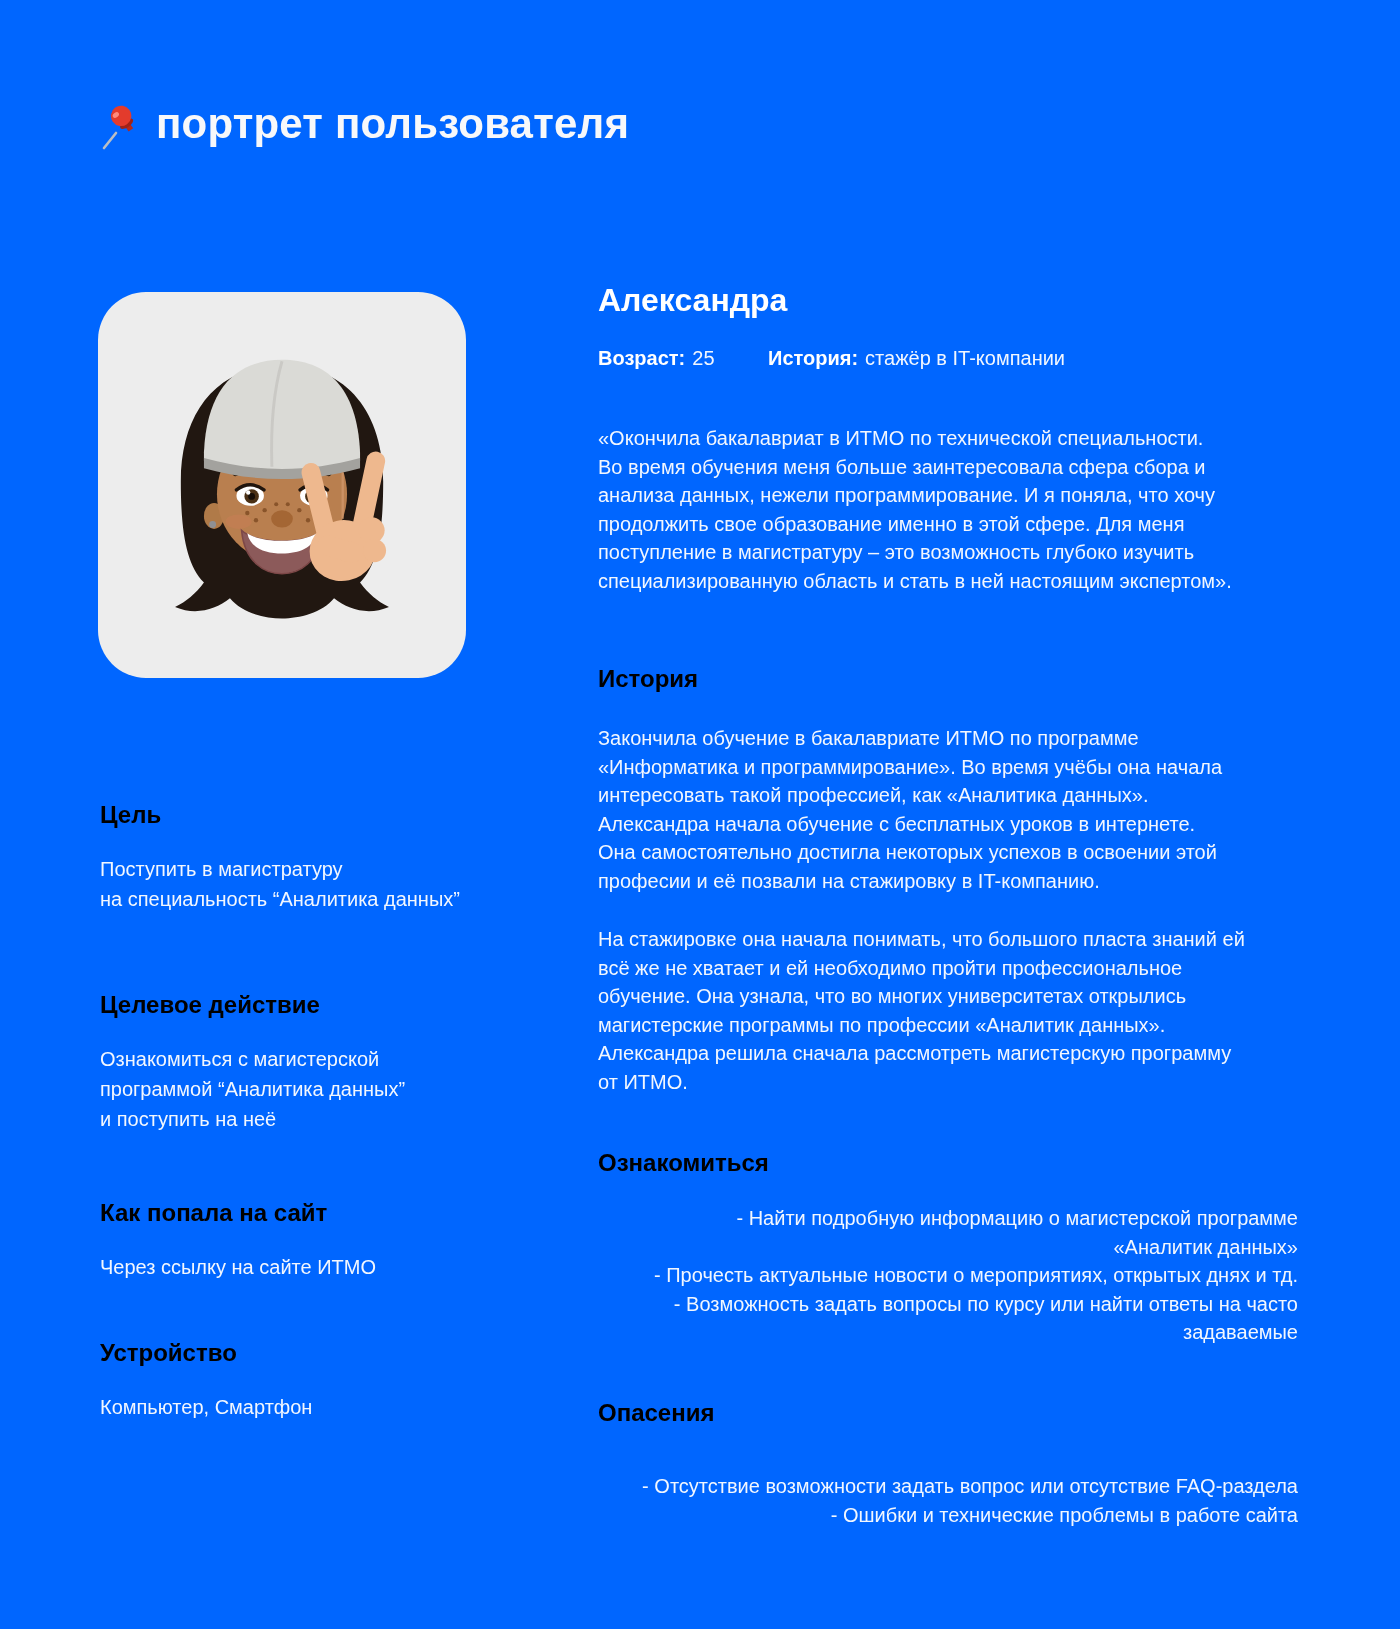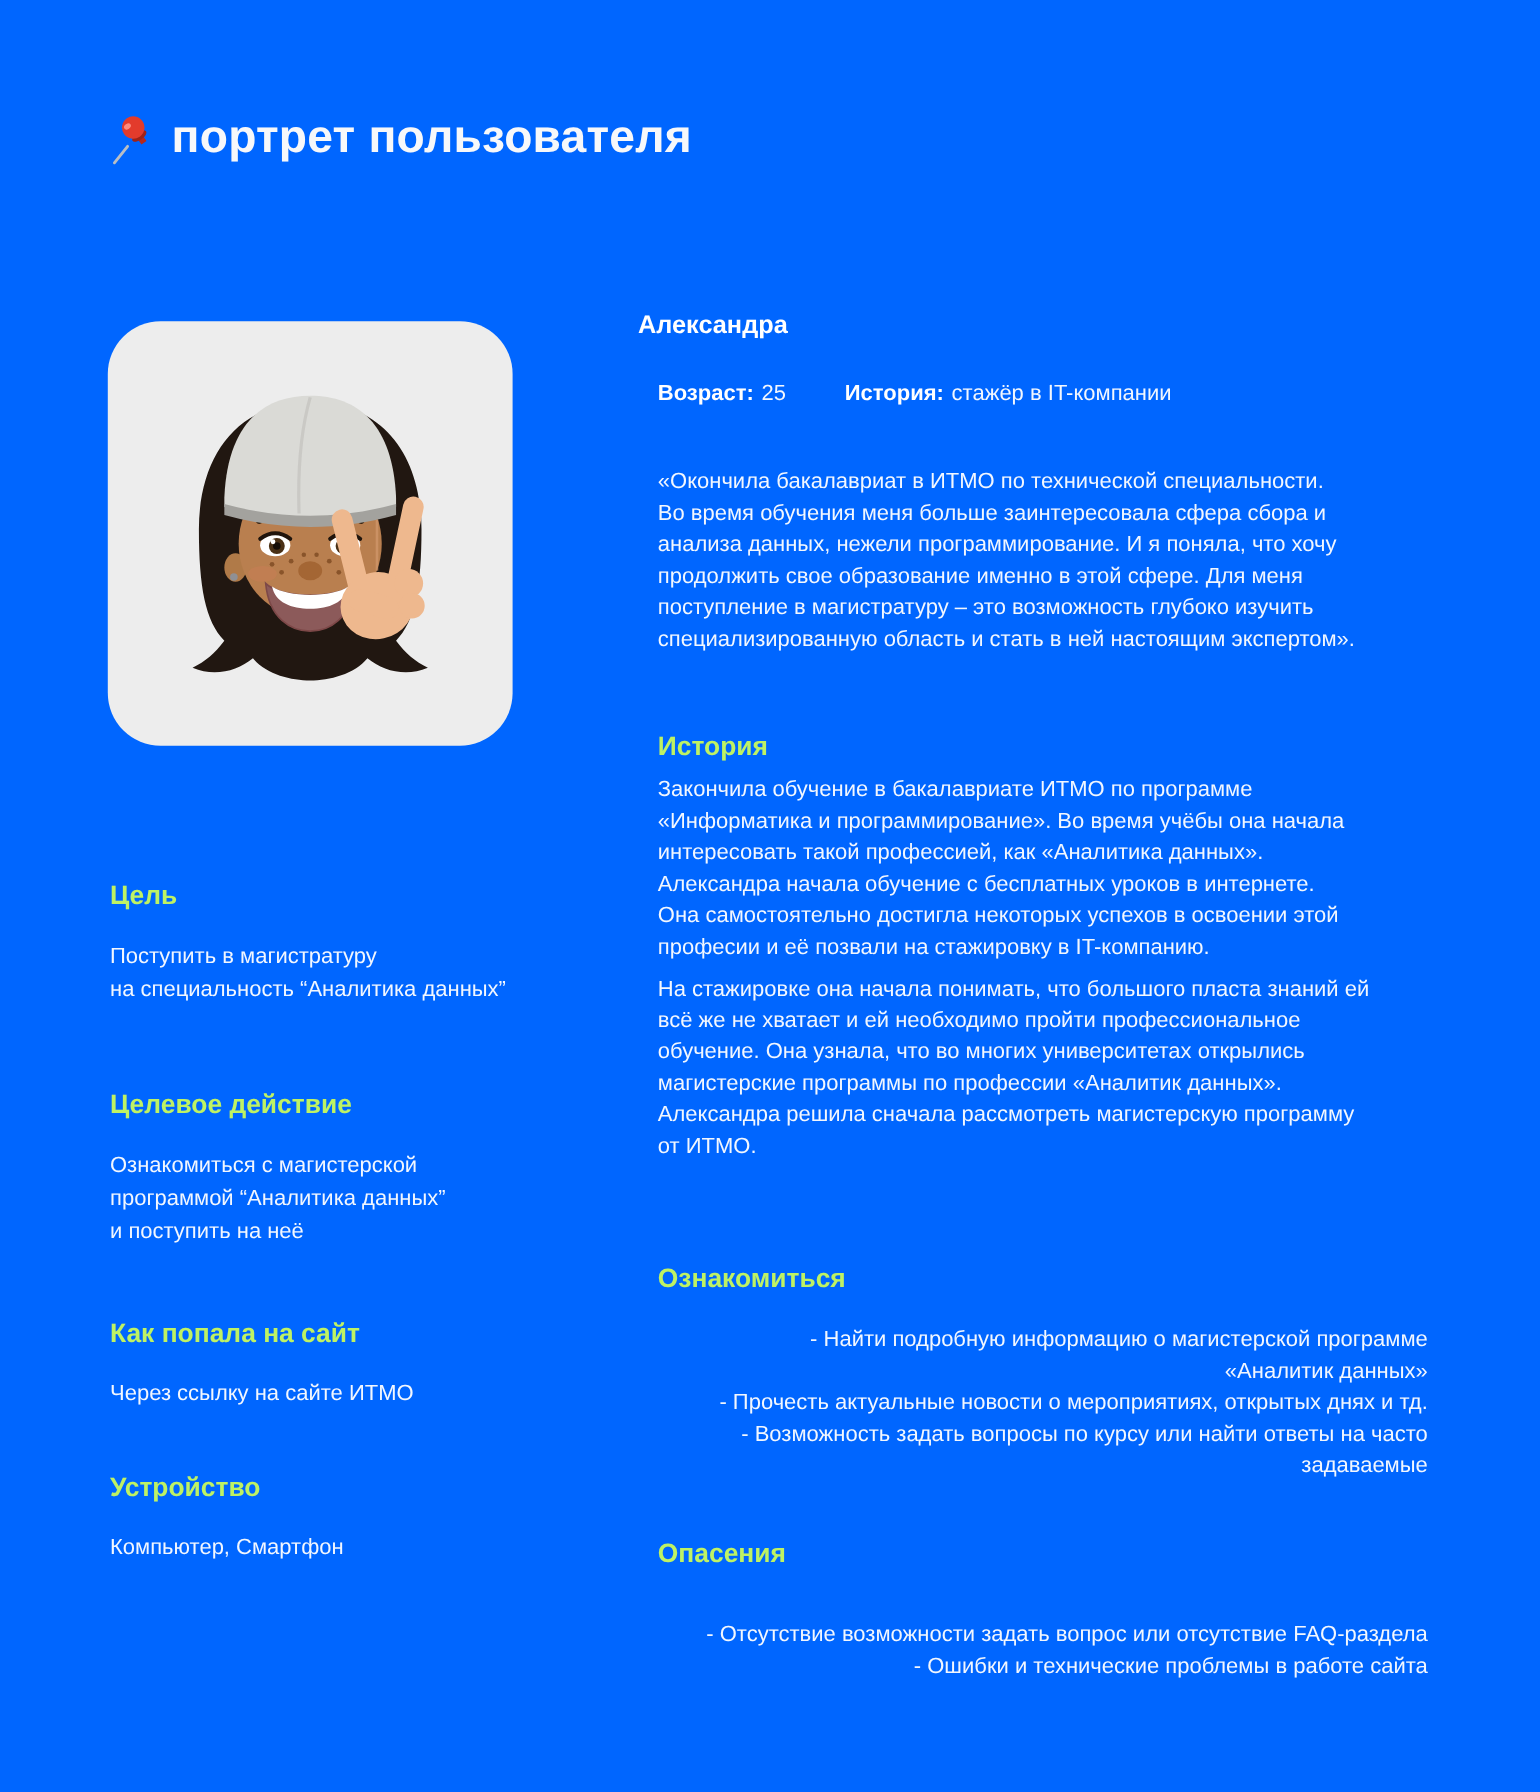--- a/index.html
+++ b/index.html
@@ -24,49 +24,49 @@
 
   
   .avatar-card {
     position: absolute; left: 98px; top: 292px;
     width: 368px; height: 386px;
     background: #EDEDED; border-radius: 48px;
   }
   .avatar-card svg { position: absolute; left: 25px; top: 36px; }
 
   
-  .h2 { margin: 0; color: #bef264; font-size: 24px; font-weight: 700; line-height: 30px; }
+  .h2 { margin: 0; color: #000000; font-size: 24px; font-weight: 700; line-height: 30px; }
   .body-text {
     margin: 0; color: rgba(255,255,255,0.95);
     font-size: 20px; line-height: 28.5px; font-weight: 400;
     white-space: pre-line;
   }
 
   
   .left-block { position: absolute; left: 100px; width: 440px; }
   .left-block .body-text { margin-top: 24px; line-height: 30px; }
   .lb-goal   { top: 800px; }
   .lb-action { top: 990px; }
   .lb-how    { top: 1198px; }
   .lb-device { top: 1338px; }
   .persona-name {
-    position: absolute; left: 580px; top: 282px;
-    margin: 0; color: #FFFFFF; font-size: 23px; font-weight: 700;
+    position: absolute; left: 598px; top: 282px;
+    margin: 0; color: #FFFFFF; font-size: 32px; font-weight: 700;
   }
   .meta-row {
     position: absolute; left: 598px; top: 347px;
     display: flex; align-items: baseline; width: 692px;
   }
   .meta-pair-age { width: 170px; flex: 0 0 auto; }
   .meta-label { color: #ffffff; font-weight: 700; font-size: 20px; }
   .meta-value { color: rgba(255,255,255,0.95); font-weight: 400; font-size: 20px; margin-left: 7px; }
 
   .quote-block { position: absolute; left: 598px; top: 424px; width: 692px; }
   .history-block { position: absolute; left: 598px; top: 664px; width: 692px; }
-  .history-block .body-text { margin-top: 10px; }
+  .history-block .body-text { margin-top: 30px; }
   .needs-block { position: absolute; left: 598px; top: 1148px; width: 700px; }
   .needs-block .h2 { margin-bottom: 26px; }
   .fears-block { position: absolute; left: 598px; top: 1398px; width: 700px; }
   .fears-block .h2 { margin-bottom: 44px; }
   .list-item { margin: 0; text-align: right; }
 </style>
 </head>
 <body>
 
 <div class="page">

